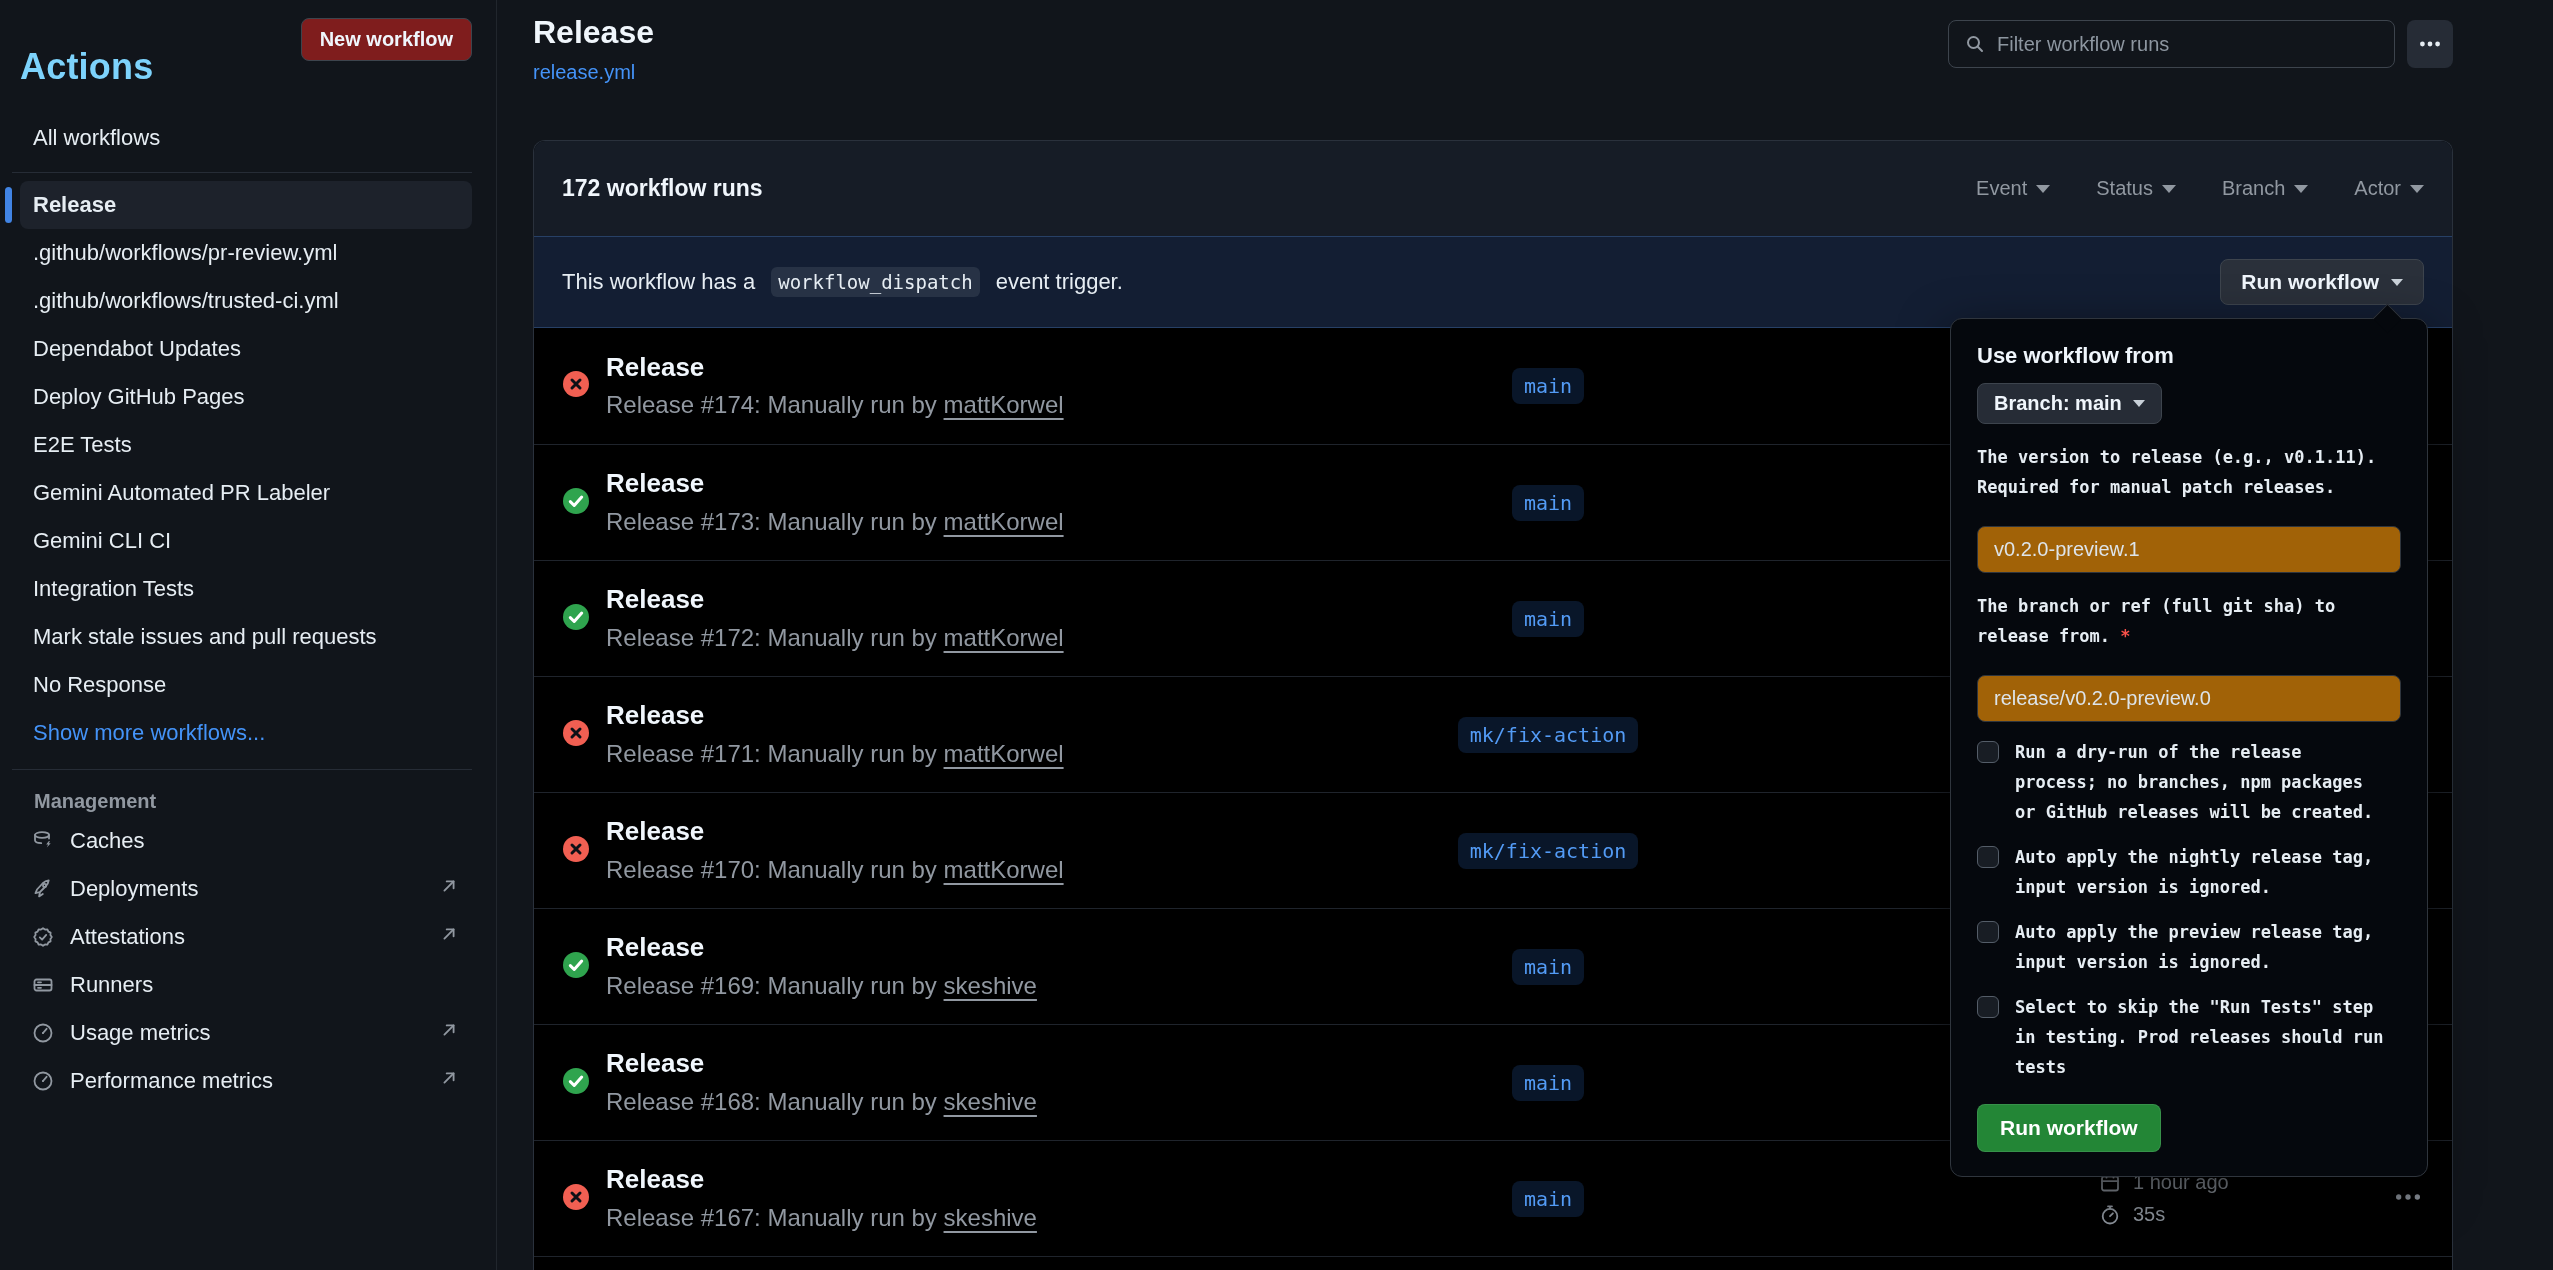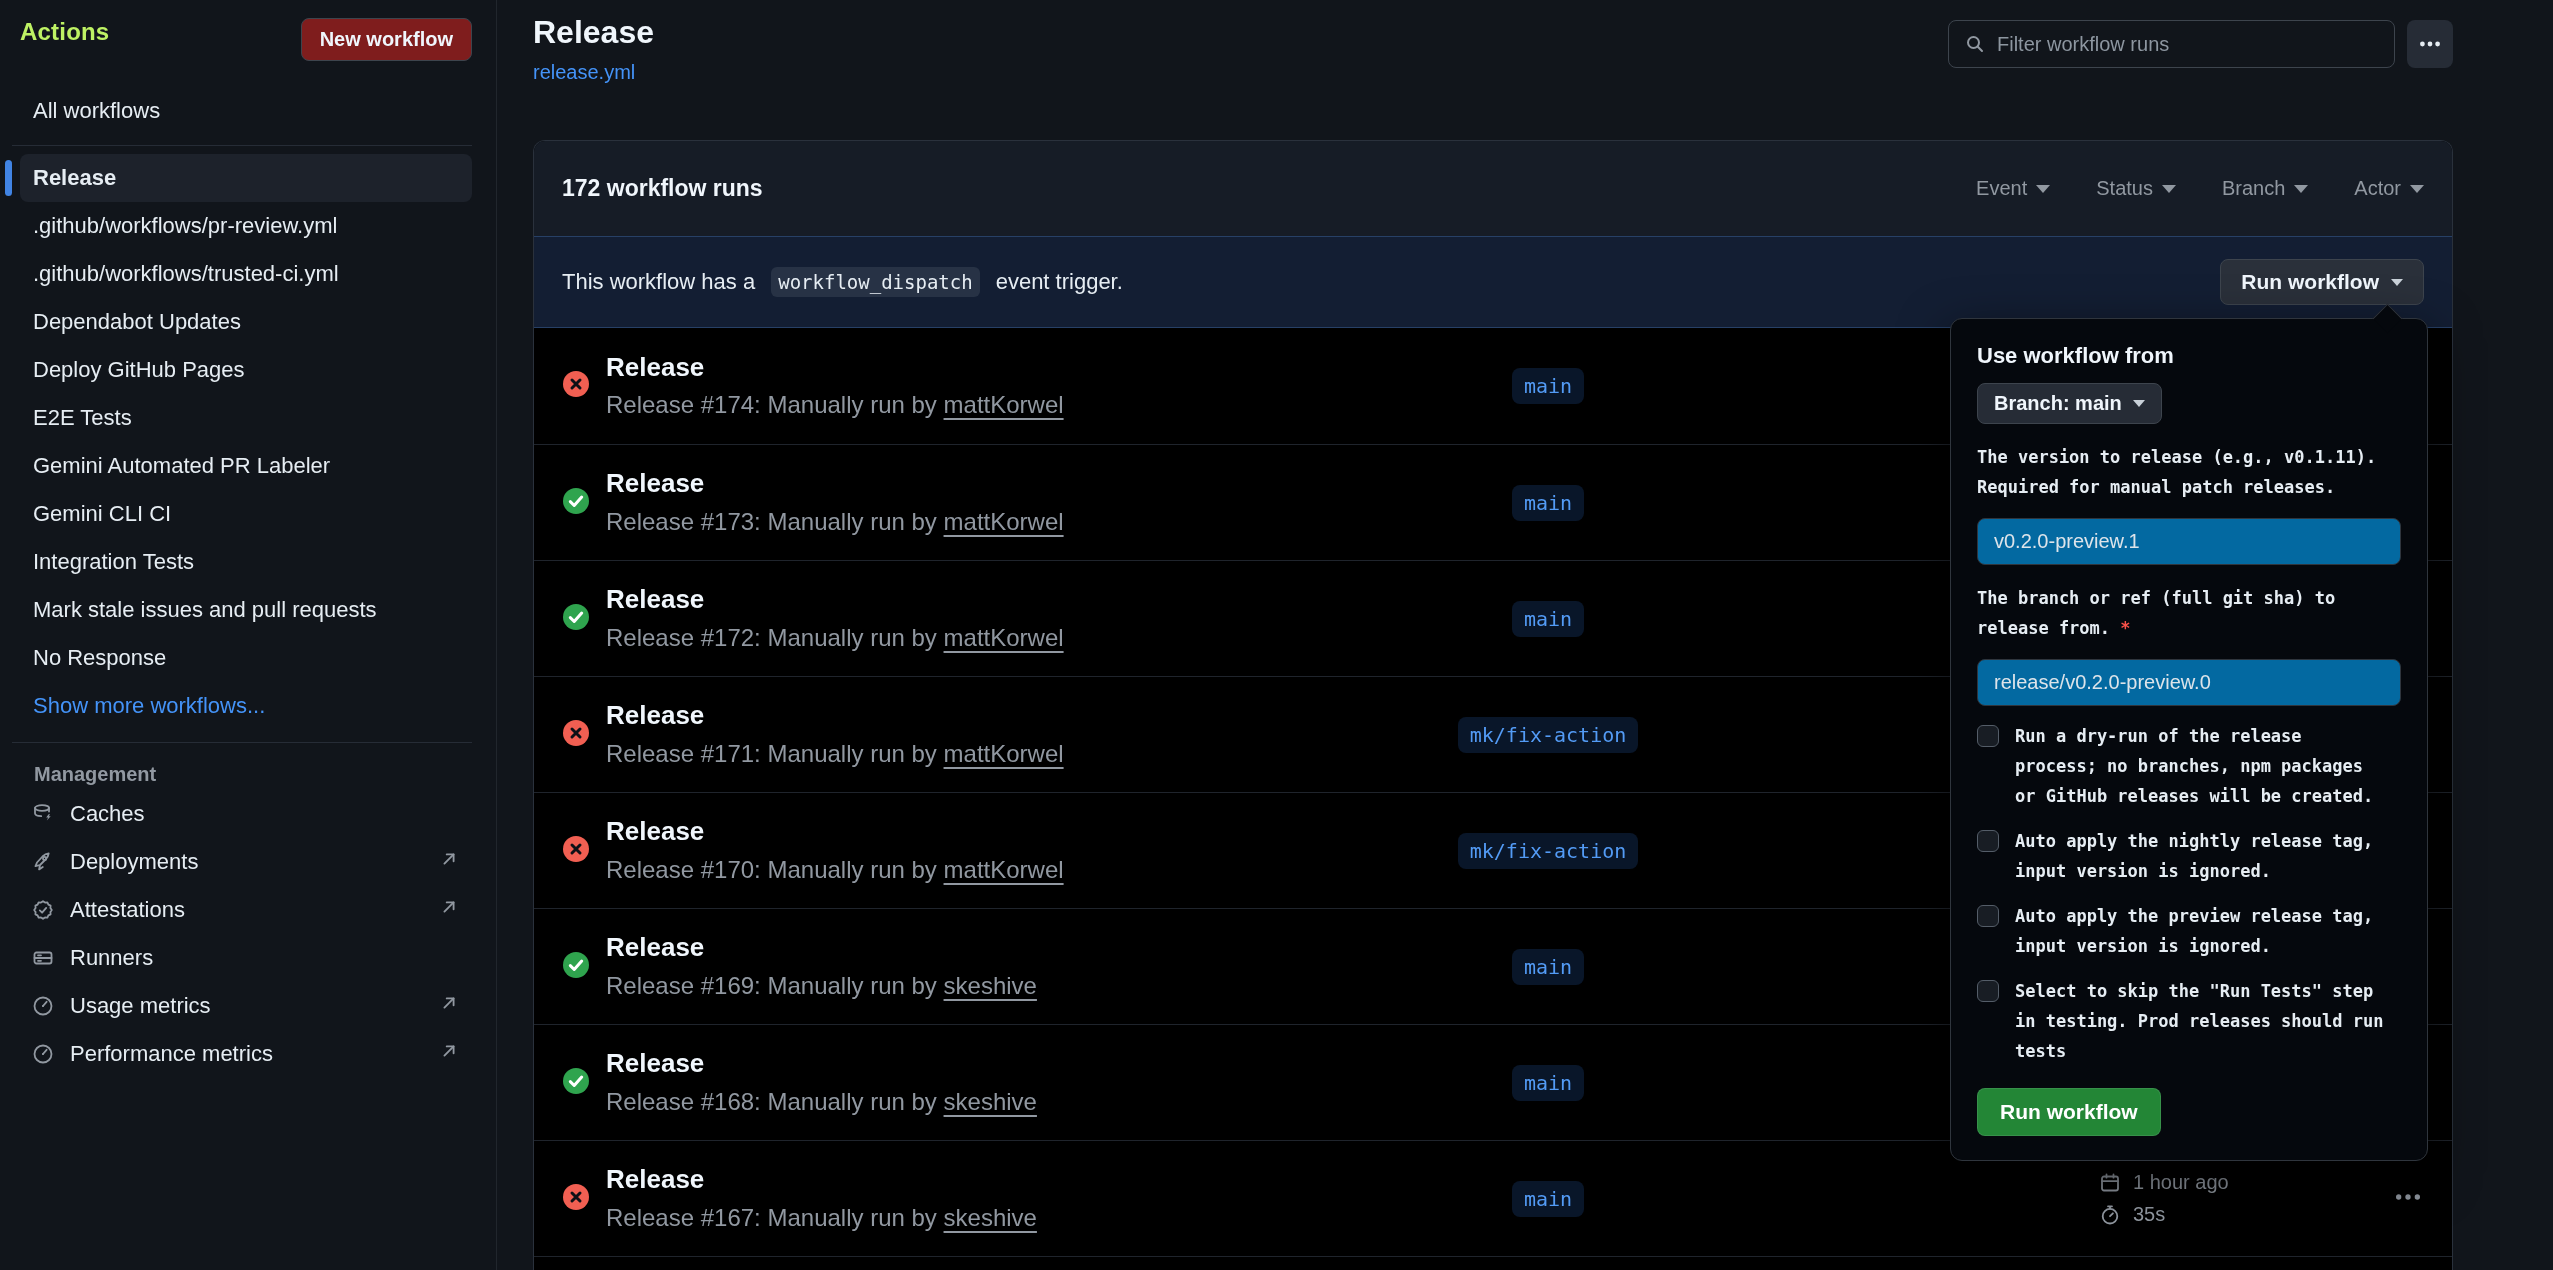--- a/index.html
+++ b/index.html
@@ -3,21 +3,21 @@
 <meta charset="utf-8">
 <style>
   * { margin:0; padding:0; box-sizing:border-box; }
   html,body { width:2553px; height:1270px; overflow:hidden; }
   body { background:#11151b; font-family:"Liberation Sans", sans-serif; color:#e6edf3; }
   .app { position:relative; width:2553px; height:1270px; }
 
   
   .sidebar { position:absolute; left:0; top:0; width:497px; height:1270px; border-right:1px solid #21262d; background:#11151b; }
   .sidebar-head { display:flex; align-items:flex-start; justify-content:space-between; padding:18px 24px 0 20px; }
-  .sidebar-title { font-size:24px; font-weight:bold; color:#bef264; letter-spacing:.2px; }
+  .sidebar-title { font-size:36px; font-weight:bold; color:#7dd3fc; letter-spacing:.2px;margin-top:28px; }
   .btn-secondary { background:#7f1d1d; border:1px solid #3d444d; border-radius:8px; color:#f0f6fc; font-size:20px; font-weight:600; padding:9px 18px; cursor:pointer; font-family:inherit; }
   .all-workflows { margin:28px 24px 0 20px; padding:0 13px; height:44px; display:flex; align-items:center; font-size:22px; color:#e6edf3; border-radius:8px; cursor:pointer; }
   .sb-div { border:none; border-top:1px solid #262c36; margin:12px 24px 8px 12px; }
   .wf-list, .mgmt-list { display:block; margin:0 24px 0 20px; }
   .wf-item { position:relative; height:48px; display:flex; align-items:center; padding:0 13px; font-size:22px; color:#e6edf3; border-radius:8px; cursor:pointer; white-space:nowrap; }
   .wf-item.selected { background:#1d222b; font-weight:bold; }
   .wf-item.selected::before { content:""; position:absolute; left:-15px; top:6px; width:7px; height:36px; border-radius:4px; background:#4184e4; }
   .wf-item.link-blue { color:#4493f8; }
   .mgmt-heading { margin:20px 24px 4px 34px; font-size:20px; font-weight:bold; color:#9198a1; }
   .mgmt-item { height:48px; display:flex; align-items:center; gap:15px; padding:0 12px 0 11px; font-size:22px; color:#e6edf3; border-radius:8px; cursor:pointer; }
@@ -62,21 +62,21 @@
   .run-partial { height:14px; border-top:1px solid #1f242c; }
 
   
   .panel { position:absolute; left:1950px; top:318px; width:478px; background:#05080d; border:1px solid #2f353d; border-radius:12px; padding:24px 26px; z-index:10; box-shadow:0 16px 50px rgba(0,0,0,.65); }
   .panel::before { content:""; position:absolute; top:-11px; left:426px; width:20px; height:20px; background:#05080d; border-left:1px solid #2f353d; border-top:1px solid #2f353d; transform:rotate(45deg); }
   .panel-heading { font-size:22px; font-weight:bold; color:#f0f6fc; }
   .branch-select { margin-top:14px; display:inline-flex; align-items:center; gap:11px; background:#262c36; border:1px solid #3d444d; border-radius:8px; color:#f0f6fc; font-size:20px; font-weight:600; padding:8px 16px; cursor:pointer; font-family:inherit; }
   .branch-select .caret-down { border-top-width:7px; border-left-width:6px; border-right-width:6px; color:#c9d1d9; }
   .mono-desc { margin-top:18px; font-family:"DejaVu Sans Mono", monospace; font-size:17px; font-weight:bold; line-height:30px; color:#e6edf3; }
   .req-star { color:#f85149; }
-  .panel-input { margin-top:16px; width:100%; height:47px; background:#0369a1; border:1px solid #2f353d; border-radius:8px; padding:0 16px; font-size:20px; color:#dde4ea; font-family:inherit; outline:none; }
+  .panel-input { margin-top:24px; width:100%; height:47px; background:#a16207; border:1px solid #2f353d; border-radius:8px; padding:0 16px; font-size:20px; color:#dde4ea; font-family:inherit; outline:none; }
   .cb-row { margin-top:15px; display:flex; gap:16px; align-items:flex-start; }
   .cb-box { flex:0 0 auto; width:22px; height:22px; margin-top:4px; border:1.5px solid #545d68; border-radius:6px; background:#181d24; cursor:pointer; }
   .cb-label { font-family:"DejaVu Sans Mono", monospace; font-size:17px; font-weight:bold; line-height:30px; color:#e6edf3; max-width:370px; }
   .panel-run-btn { margin-top:22px; background:#238636; border:1px solid rgba(240,246,252,0.1); border-radius:8px; color:#ffffff; font-size:21px; font-weight:bold; padding:11px 22px; cursor:pointer; font-family:inherit; }
 </style>
 </head>
 <body>
 
 <div class="app">
 

